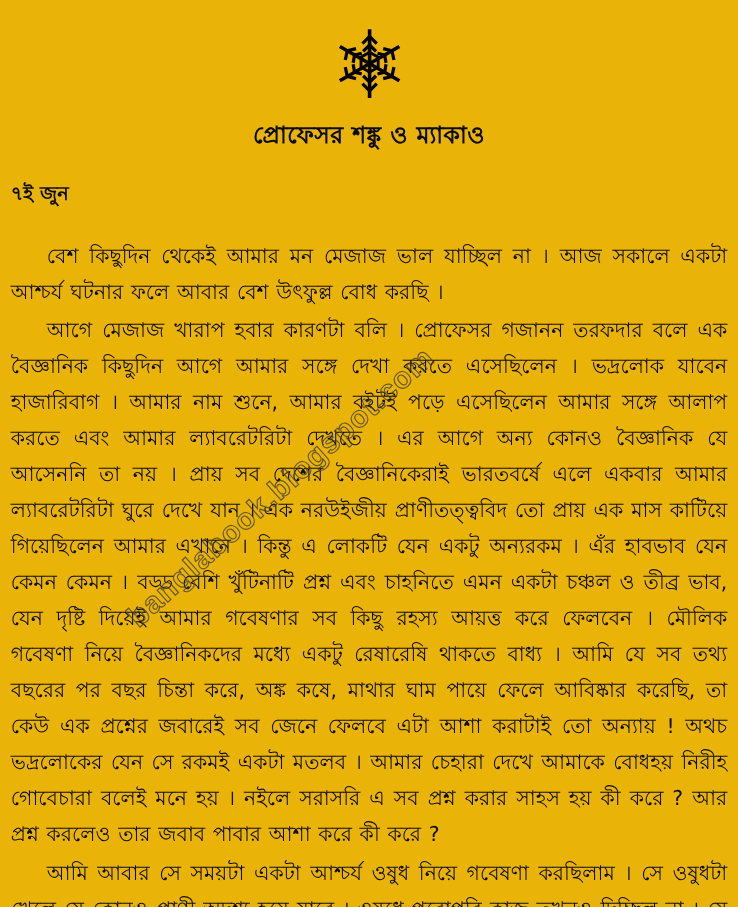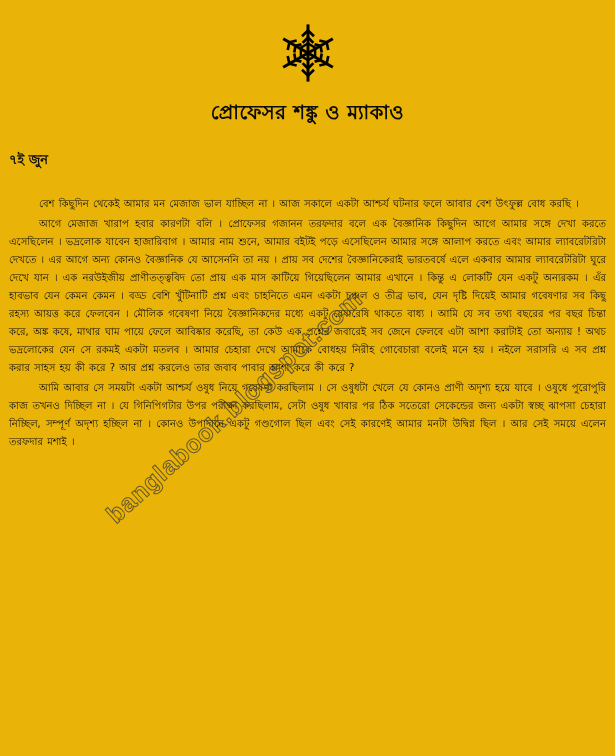--- a/index.html
+++ b/index.html
@@ -49,30 +49,30 @@
 
   
   .textblock {
     position: absolute;
     top: 152px;
     left: 9px;
     width: 597px;
   }
   .date-line {
     font-family: "DejaVu Sans", "Liberation Sans", sans-serif;
-    font-size: 13px;
+    font-size: 16px;
     font-weight: 600;
     color: #0b0b0b;
     margin: 0 0 26px 0;
     line-height: 1.3;
   }
   p.para {
     font-family: "DejaVu Sans", "Liberation Sans", sans-serif;
-    font-size: 10px;
-    line-height: 18px;
+    font-size: 17px;
+    line-height: 30px;
     color: #0d0d0d;
     margin: 0 0 2px 0;
     text-align: justify;
     text-justify: inter-word;
     text-indent: 30px;
     word-spacing: 1px;
   }
   p.para:last-child { margin-bottom: 16px; }
 
   

